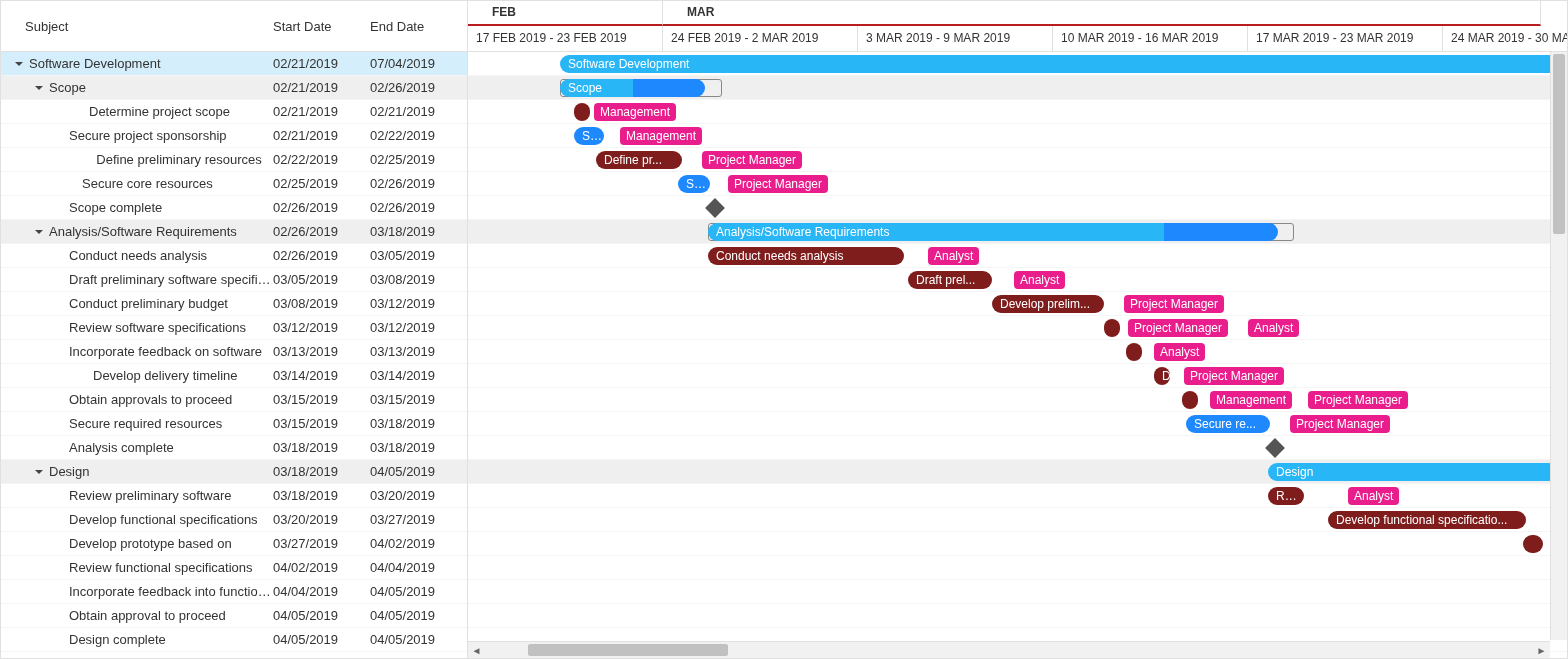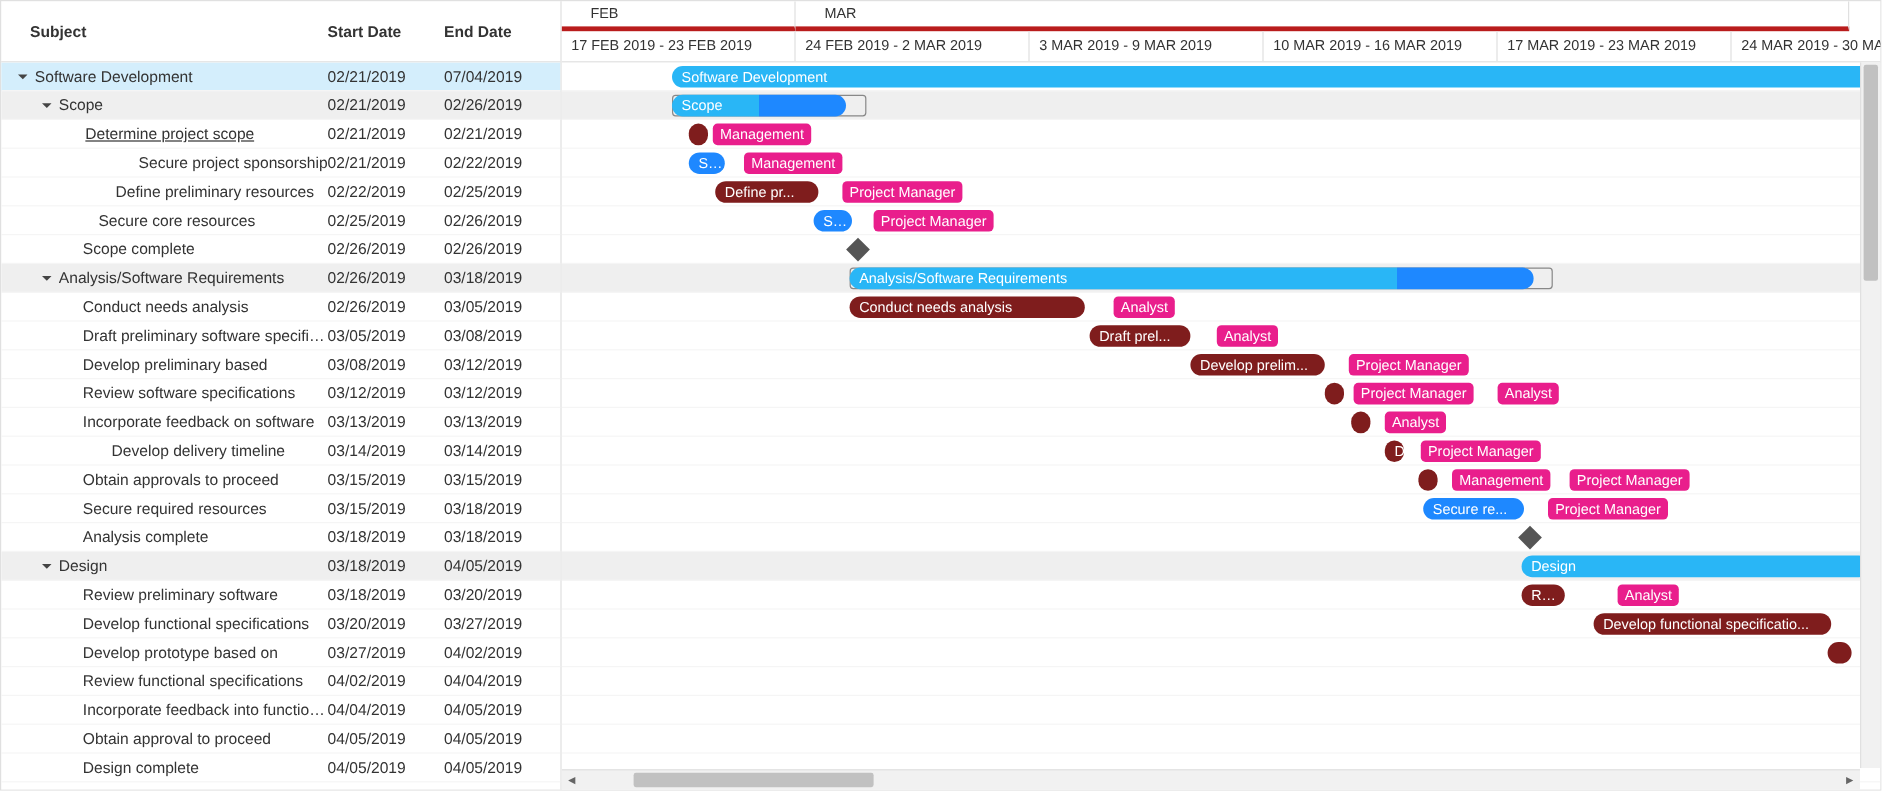--- a/index.html
+++ b/index.html
@@ -2,41 +2,41 @@
 <html><head>
 <meta charset="utf-8">
 <style>
   * { box-sizing: border-box; margin: 0; padding: 0; font-family: "Segoe UI", Arial, sans-serif; }
   body { font-size: 13px; color: #333; background: #fff; overflow: hidden; }
   .gantt-container { display: flex; height: 659px; border: 1px solid #e0e0e0; }
   .left-pane { width: 467px; flex: none; border-right: 1px solid #e0e0e0; display: flex; flex-direction: column; }
   .right-pane { flex: 1; display: flex; flex-direction: column; position: relative; overflow: hidden; }
   
   
-  .grid-header { display: flex; height: 51px; border-bottom: 1px solid #e0e0e0; align-items: center; font-weight: 700; }
+  .grid-header { display: flex; height: 51px; border-bottom: 1px solid #e0e0e0; align-items: center; font-weight: 400; }
   .col-subject { width: 272px; padding-left: 24px; }
   .col-start { width: 97px; }
   .col-end { width: 97px; }
   
   
   .grid-body { flex: 1; overflow-y: hidden; }
   .grid-row { display: flex; height: 24px; align-items: center; border-bottom: 1px solid #f5f5f5; }
   .grid-row.level-0 { background: #d4eefc; }
   .grid-row.level-1 { background: #efefef; }
   .cell-subject { width: 272px; display: flex; align-items: center; overflow: hidden; white-space: nowrap; text-overflow: ellipsis; }
   .cell-start { width: 97px; }
   .cell-end { width: 97px; }
   .caret { width: 12px; height: 12px; margin-right: 4px; display: inline-flex; align-items: center; justify-content: center; flex: none; }
   .caret svg { width: 8px; height: 8px; fill: #444; }
   .subj-text { overflow: hidden; text-overflow: ellipsis; white-space: nowrap; }
 
   
   .timeline-header { height: 51px; border-bottom: 1px solid #e0e0e0; display: flex; flex-direction: column; }
   .month-row { height: 25px; display: flex; }
-  .month-cell { border-right: 1px solid #e0e0e0; border-bottom: 4px solid #b91c1c; display: flex; align-items: center; padding-left: 24px; font-weight: 400; font-size: 12px; }
+  .month-cell { border-right: 1px solid #e0e0e0; border-bottom: 2px solid #b91c1c; display: flex; align-items: center; padding-left: 24px; font-weight: 700; font-size: 12px; }
   .week-row { height: 26px; display: flex; }
   .week-cell { width: 195px; flex: none; border-right: 1px solid #e0e0e0; display: flex; align-items: center; padding-left: 8px; font-size: 12px; white-space: nowrap; overflow: hidden; }
 
   
   .timeline-body { flex: 1; position: relative; overflow: hidden; }
   .timeline-rows { position: relative; }
   .t-row { height: 24px; position: relative; border-bottom: 1px solid #f5f5f5; }
   .t-row.level-1 { background: #efefef; }
 
   
@@ -87,29 +87,29 @@
               <svg viewBox="0 0 8 8">
                 <path d="M0 2 L4 6 L8 2 Z"></path>
               </svg>
             </span>
             <span class="subj-text">Scope</span>
           </div>
           <div class="cell-start">02/21/2019</div>
           <div class="cell-end">02/26/2019</div>
         </div>
         <div class="grid-row">
-          <div class="cell-subject" style="padding-left: 54px; text-decoration: underline;">
+          <div class="cell-subject" style="padding-left: 72px;">
             <span style="width: 16px; display: inline-block; flex: 0 0 auto;"></span>
             <span class="subj-text">Determine project scope</span>
           </div>
           <div class="cell-start">02/21/2019</div>
           <div class="cell-end">02/21/2019</div>
         </div>
         <div class="grid-row">
-          <div class="cell-subject" style="padding-left: 52px; justify-content: flex-end;">
+          <div class="cell-subject" style="padding-left: 52px;">
             <span style="width: 16px; display: inline-block; flex: 0 0 auto;"></span>
             <span class="subj-text">Secure project sponsorship</span>
           </div>
           <div class="cell-start">02/21/2019</div>
           <div class="cell-end">02/22/2019</div>
         </div>
         <div class="grid-row">
           <div class="cell-subject" style="padding-left: 68px; justify-content: center;">
             <span style="width: 16px; display: inline-block; flex: 0 0 auto;"></span>
             <span class="subj-text">Define preliminary resources</span>
@@ -157,21 +157,21 @@
           <div class="cell-subject" style="padding-left: 52px;">
             <span style="width: 16px; display: inline-block; flex: 0 0 auto;"></span>
             <span class="subj-text">Draft preliminary software specifications</span>
           </div>
           <div class="cell-start">03/05/2019</div>
           <div class="cell-end">03/08/2019</div>
         </div>
         <div class="grid-row">
           <div class="cell-subject" style="padding-left: 52px;">
             <span style="width: 16px; display: inline-block; flex: 0 0 auto;"></span>
-            <span class="subj-text">Develop preliminary based</span>
+            <span class="subj-text">Conduct preliminary budget</span>
           </div>
           <div class="cell-start">03/08/2019</div>
           <div class="cell-end">03/12/2019</div>
         </div>
         <div class="grid-row">
           <div class="cell-subject" style="padding-left: 52px;">
             <span style="width: 16px; display: inline-block; flex: 0 0 auto;"></span>
             <span class="subj-text">Review software specifications</span>
           </div>
           <div class="cell-start">03/12/2019</div>

